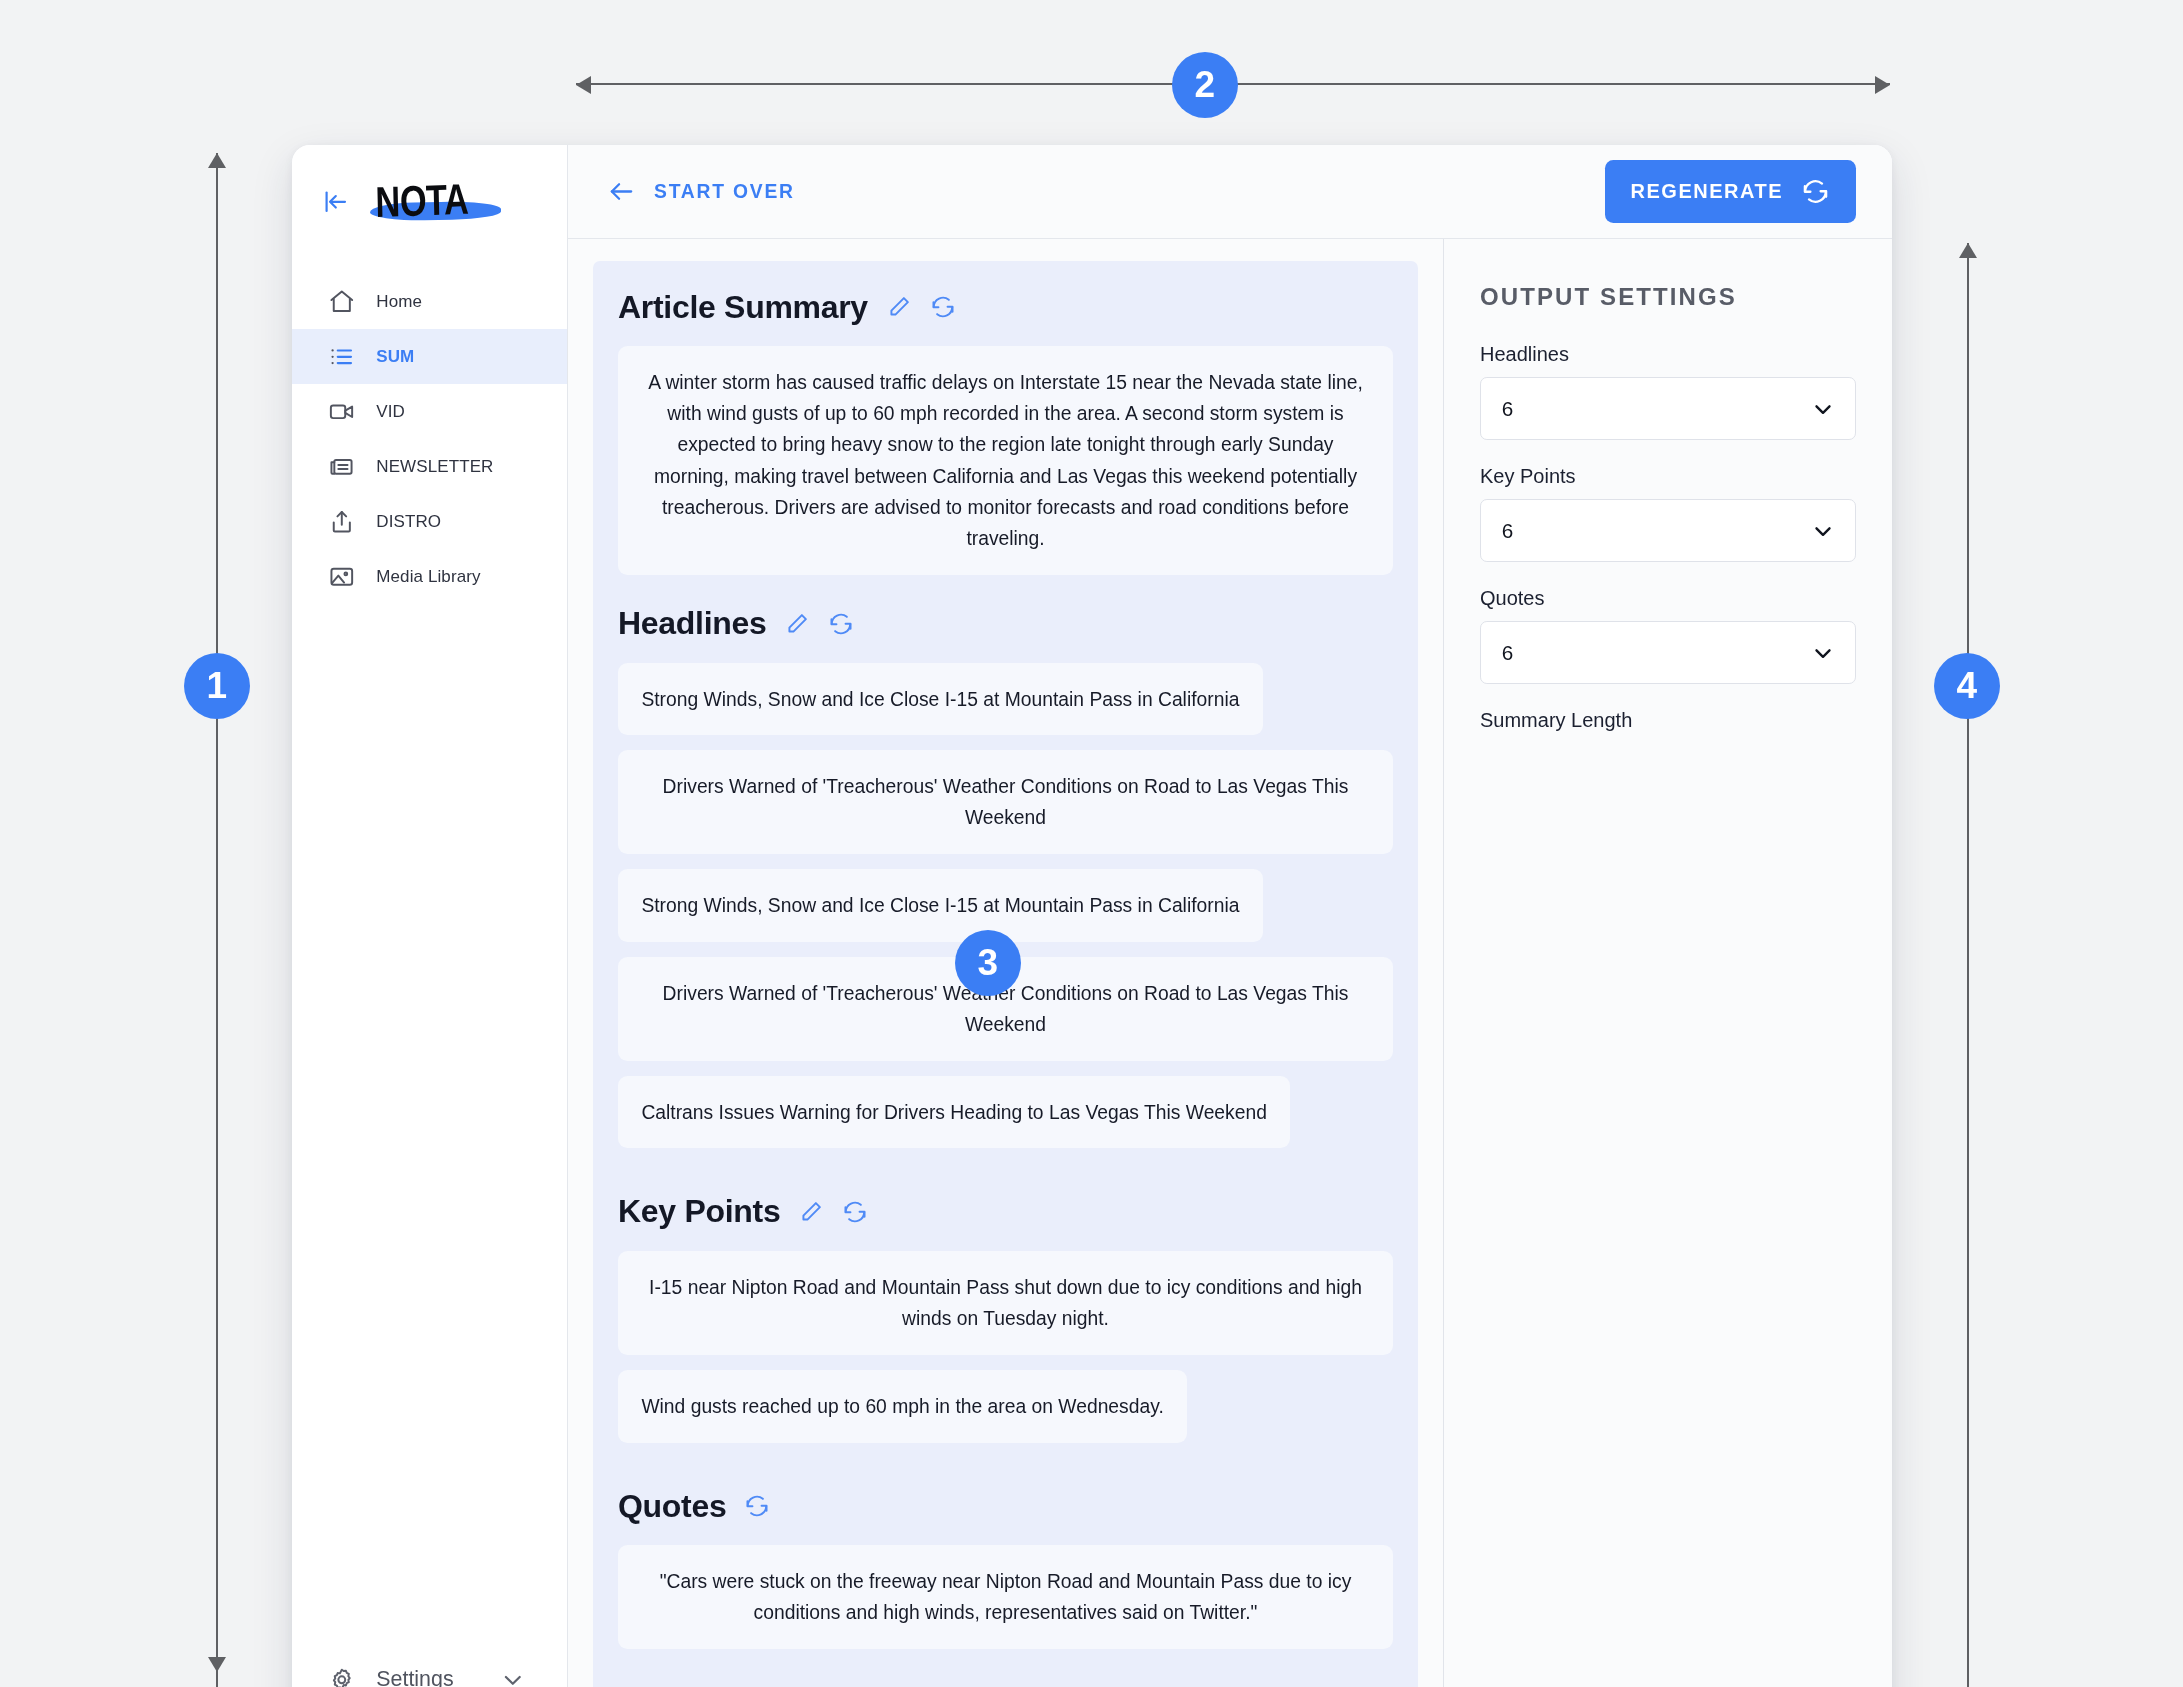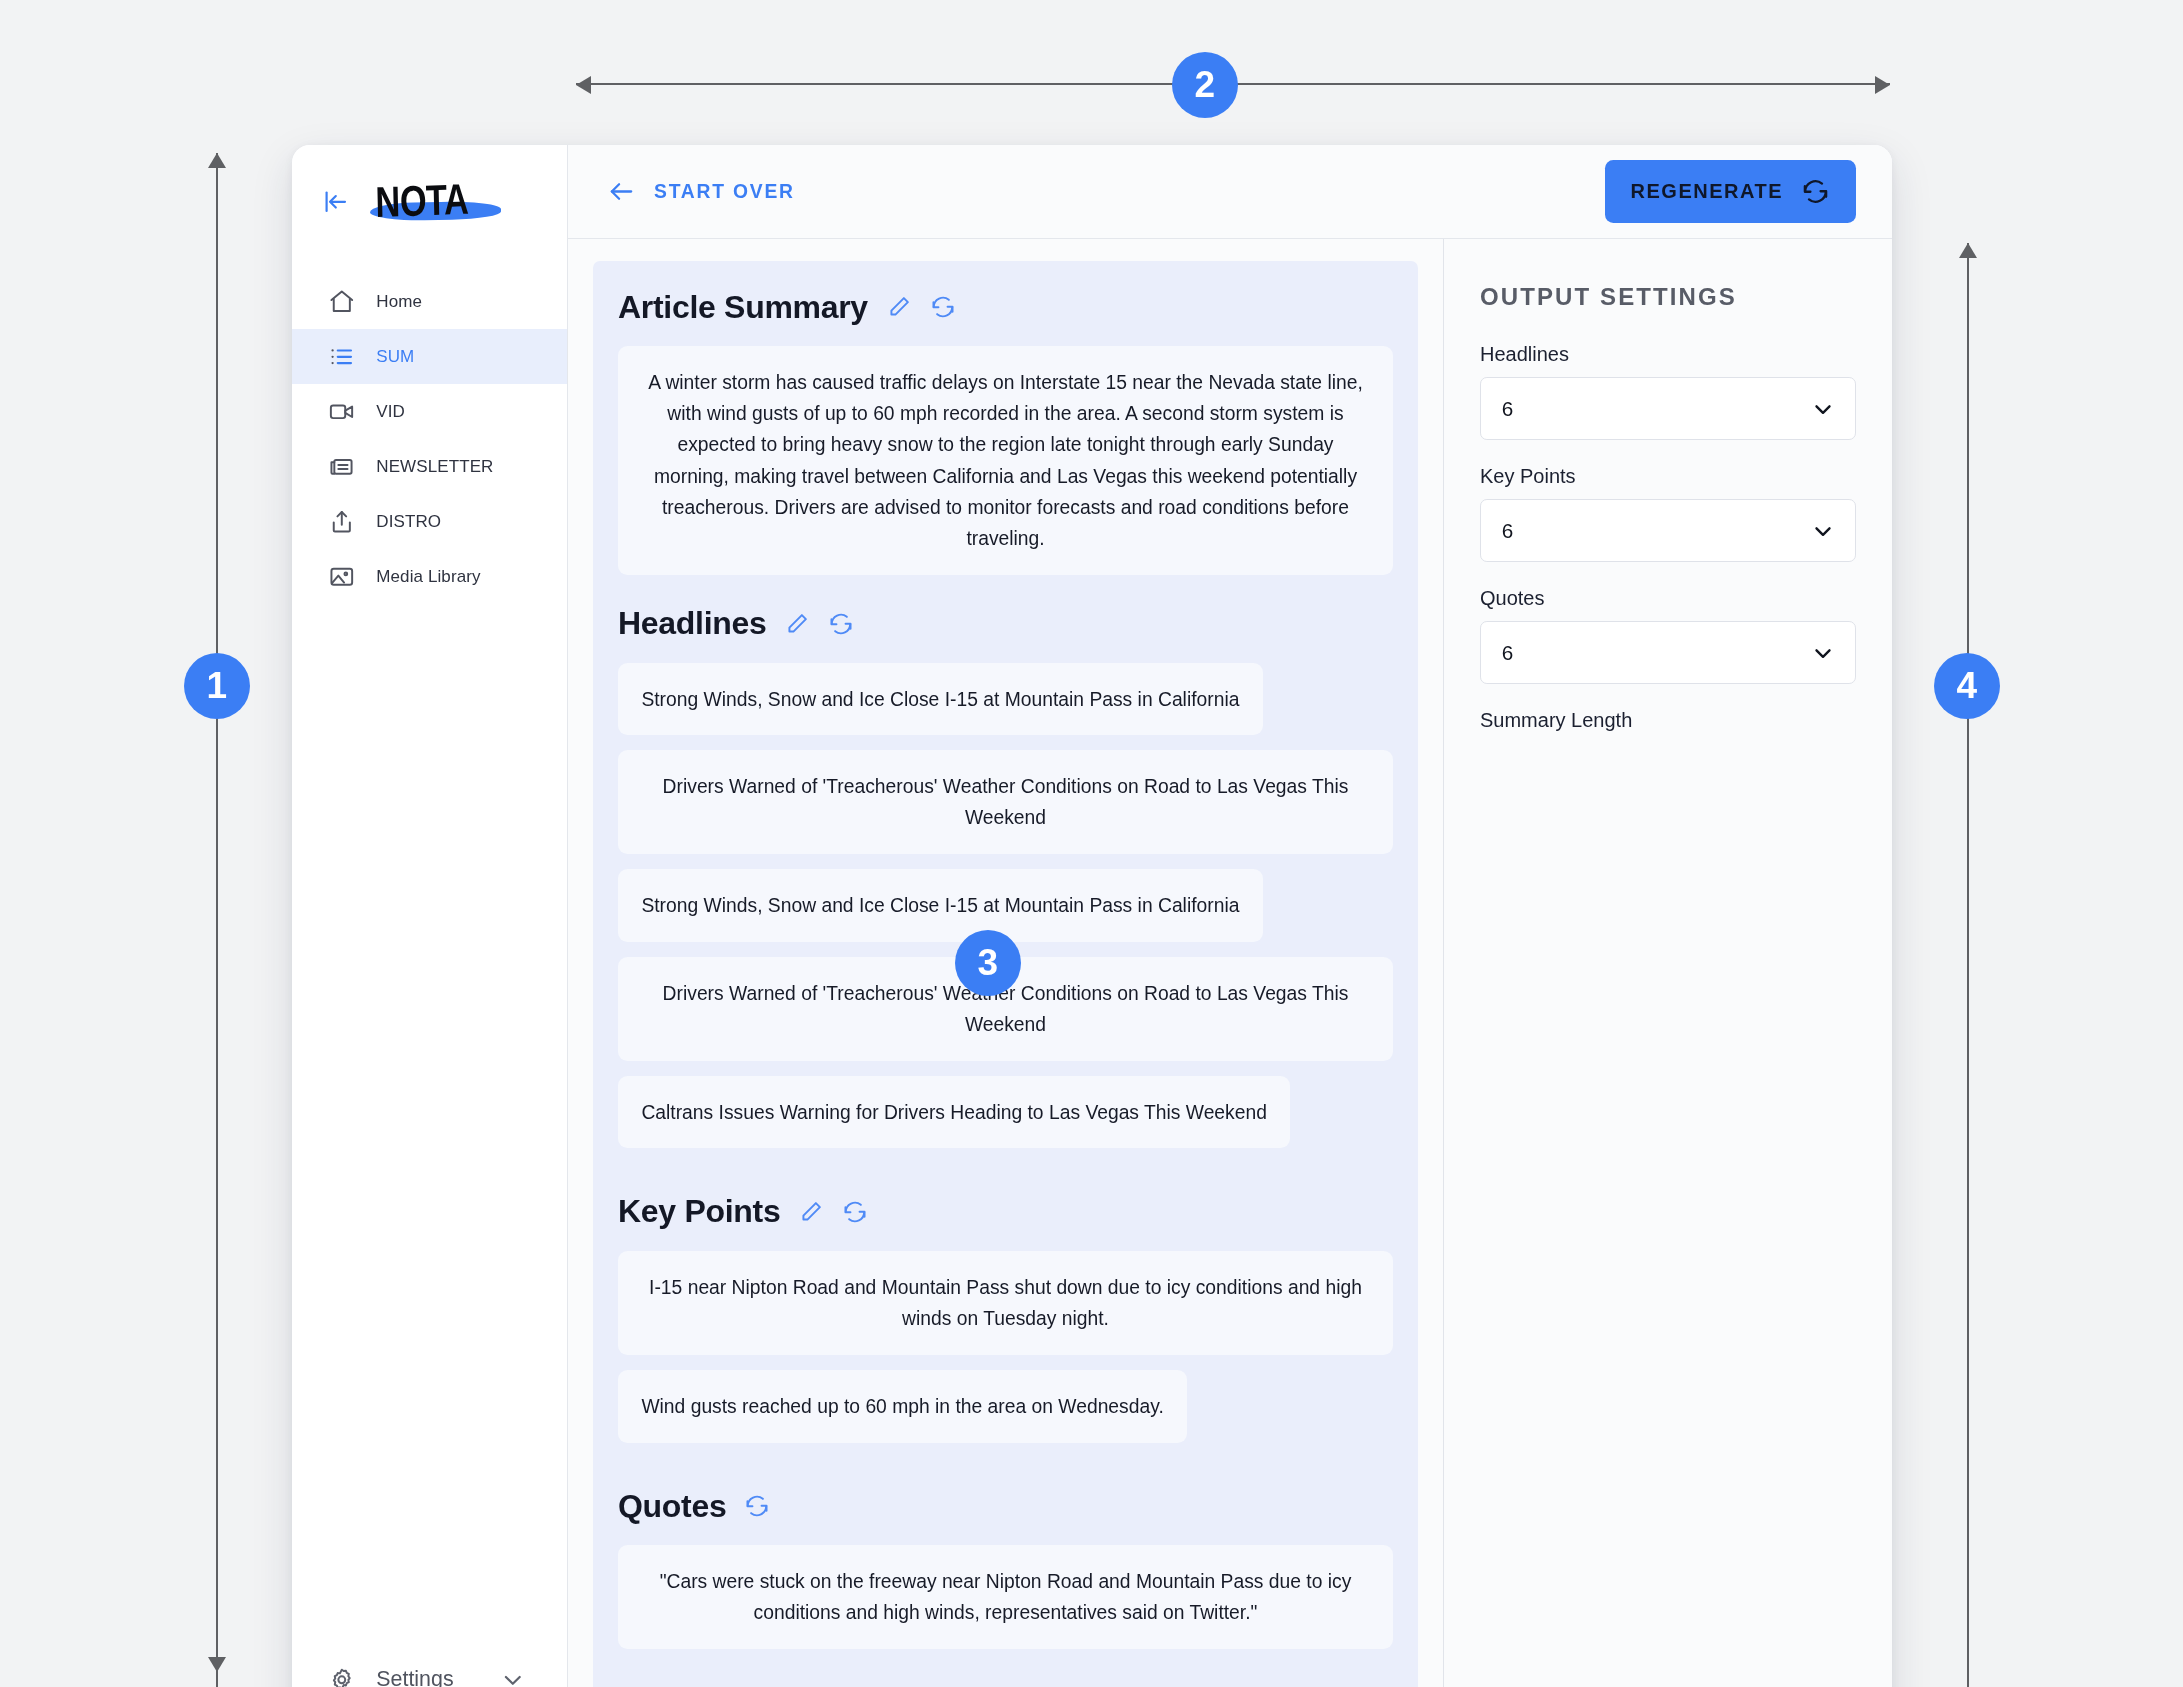--- a/index.html
+++ b/index.html
@@ -59,39 +59,39 @@
     display: inline-block; line-height: .95;
   }
   .nav { padding-top: 15px; flex: 1 1 auto; }
   .nav-item {
     display: flex; align-items: center; gap: 20.7px;
     height: 55px; padding-left: 36px; cursor: pointer;
   }
   .nav-item .nav-ico { width: 27.6px; height: 27.6px; flex: 0 0 27.6px; color: #525560; }
   .nav-label { font-size: 17px; color: #2f3340; letter-spacing: 0.1px; }
   .nav-item.active { background: #e8eefc; }
-  .nav-item.active .nav-label { color: #3b7ef4; font-weight: 400; }
+  .nav-item.active .nav-label { color: #3b7ef4; font-weight: 700; }
   .side-foot { height: 101px; display: flex; align-items: center; padding-left: 36px; gap: 20.7px; }
   .side-foot .nav-ico { width: 27.6px; height: 27.6px; color: #5e626d; }
   .foot-label { font-size: 21.4px; color: #50545f; flex: 1 1 auto; }
   .foot-chev { width: 27.6px; height: 27.6px; color: #5e626d; margin-right: 40px; }
 
   
   #main { flex: 1 1 auto; display: flex; flex-direction: column; min-width: 0; background: #fafbfc; }
   #topbar {
     height: 94px; flex: 0 0 94px; display: flex; align-items: center;
     padding: 0 36px 0 39px; border-bottom: 1.4px solid #e4e7ec; background: #fafbfc;
   }
   .startover { display: flex; align-items: center; gap: 18px; cursor: pointer; }
   .startover .back-ico { width: 29px; height: 29px; color: #3b7ef4; }
   .startover-label { font-size: 19.3px; font-weight: 600; letter-spacing: 1.8px; color: #3b7ef4; }
   .spacer { flex: 1 1 auto; }
   .regen-btn {
     display: flex; align-items: center; gap: 18px;
-    background: #3b7ef4; color: #0f172a; border: none; border-radius: 8.3px;
+    background: #3b7ef4; color: #ffffff; border: none; border-radius: 8.3px;
     padding: 0 26px; height: 63px; cursor: pointer;
   }
   .regen-label { font-size: 20px; font-weight: 600; letter-spacing: 1.5px; }
   .regen-btn .refresh-ico { width: 29px; height: 29px; }
 
   #body { flex: 1 1 auto; display: flex; min-height: 0; }
 
   
   #content {
     flex: 1 1 auto; min-width: 0; background: #fafbfc;

